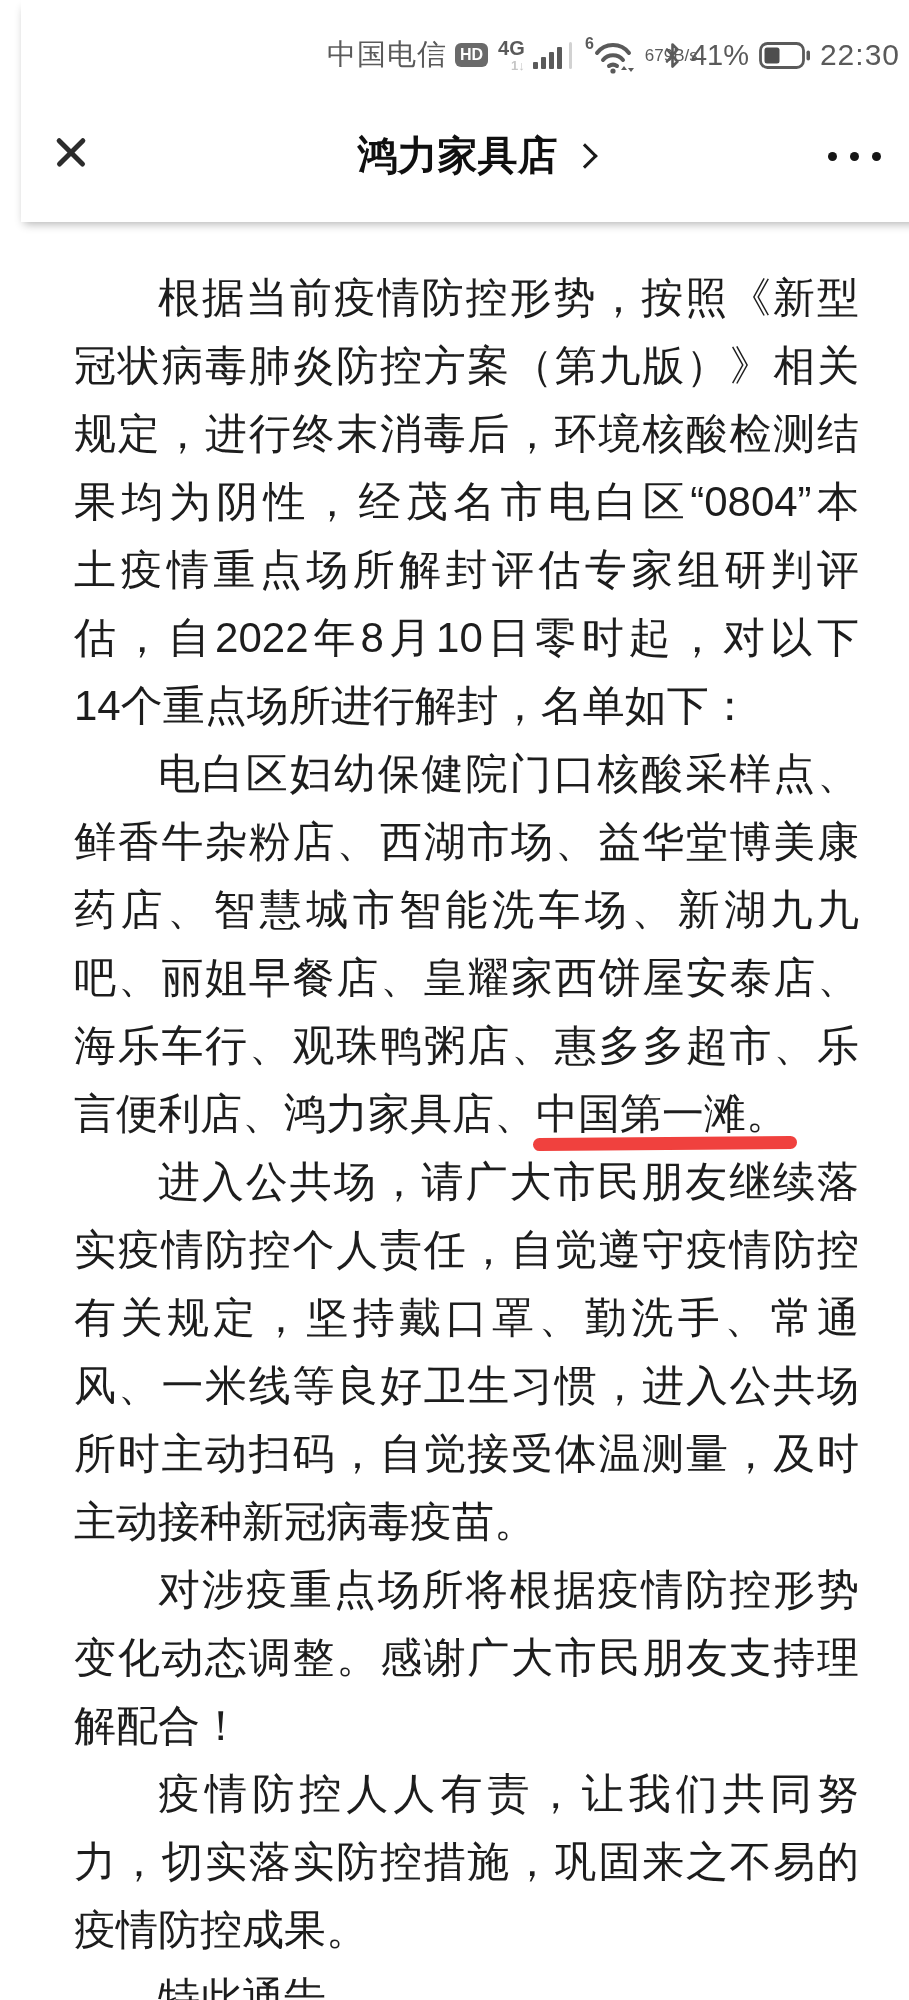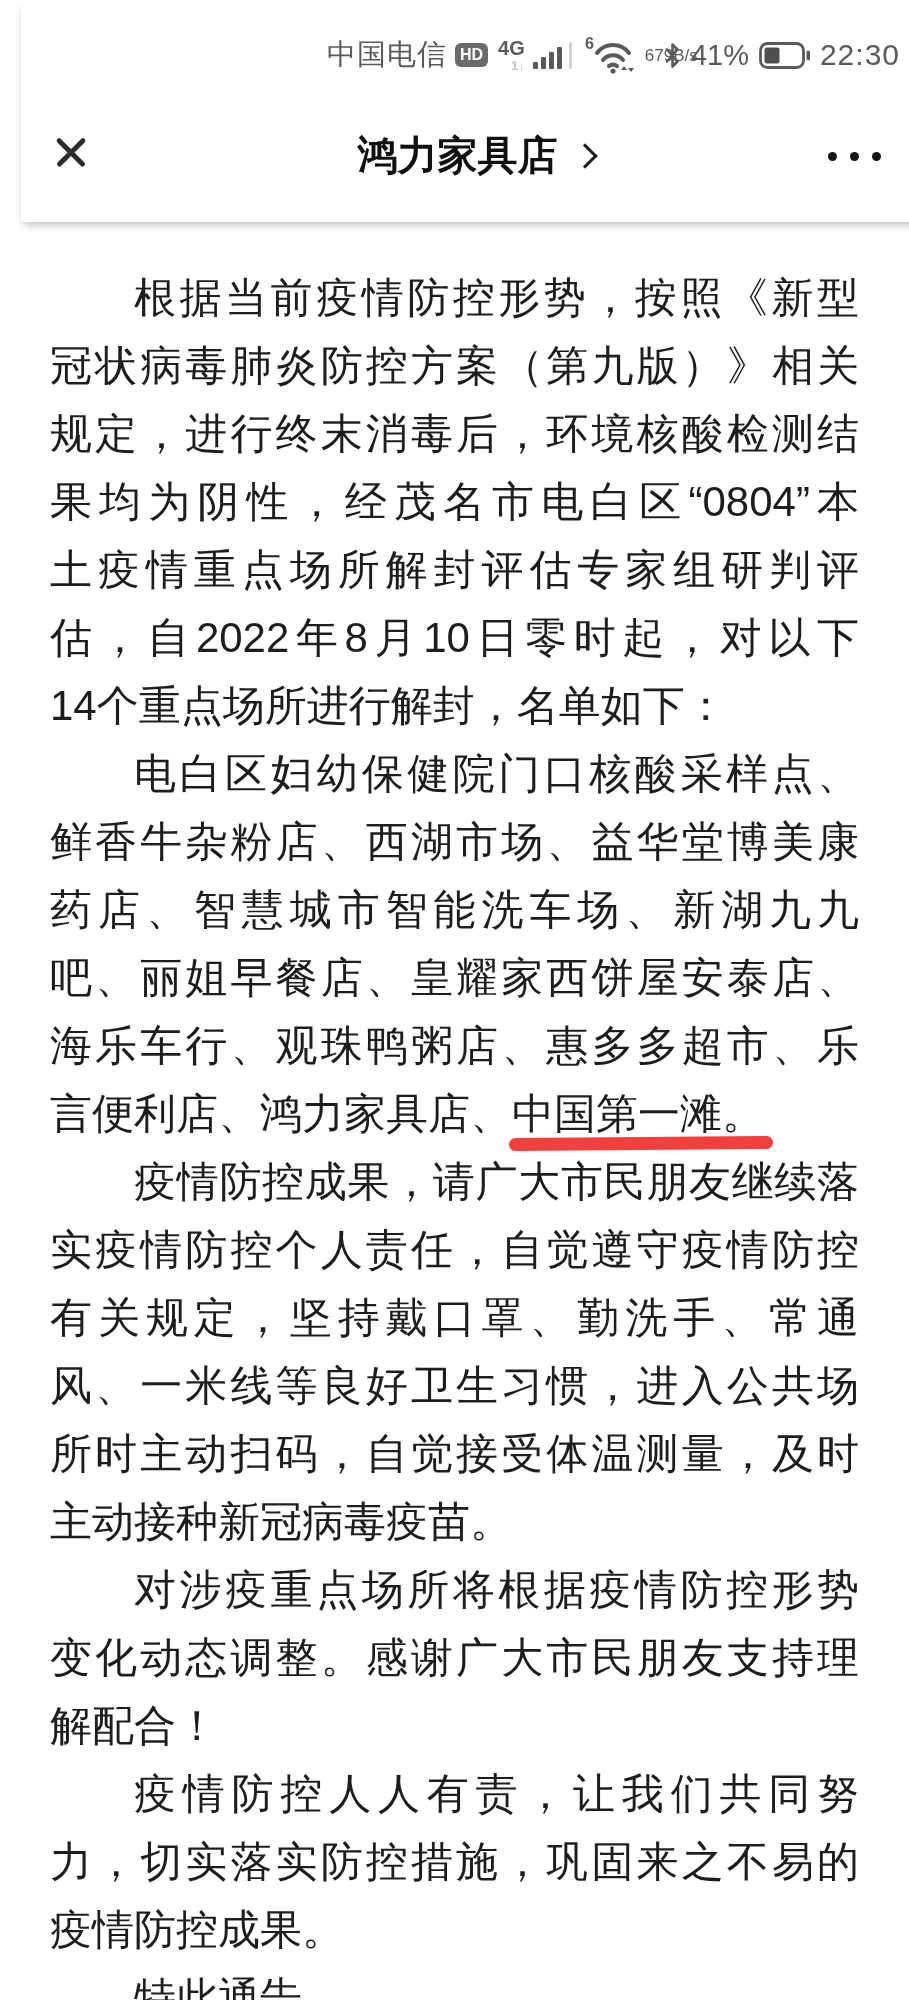--- a/index.html
+++ b/index.html
@@ -58,21 +58,21 @@
   .more-btn { position:absolute; right:45px; top:60px; display:flex; gap:13px; cursor:pointer; padding:4px; }
   .dot { width:9px; height:9px; border-radius:50%; background:#161616; }
 
   
   .article {
     position:absolute; left:50px; top:264px; width:809px;
     font-size:42px; line-height:68px; color:#1d1d1d;
   }
   .para { margin:0; }
   .para .line:first-child { text-indent:2em; }
-  .line { text-align:justify; text-align-last:justify; white-space:nowrap; }
+  .line { text-align:justify; text-align-last:justify; white-space:nowrap;margin-left:24px; }
   .line.last { text-align-last:left; }
   .hl-underline { position:relative; }
   .hl-underline::after {
     content:"";
     position:absolute; left:-3px; right:-9px; bottom:-13px; height:13px;
     background:var(--underline-red,#f0413e);
     border-radius:8px;
     transform:rotate(-0.5deg);
   }
 </style>
@@ -154,21 +154,21 @@
     </div>
     <div class="para">
       <div class="line">电白区妇幼保健院门口核酸采样点、</div>
       <div class="line">鲜香牛杂粉店、西湖市场、益华堂博美康</div>
       <div class="line">药店、智慧城市智能洗车场、新湖九九</div>
       <div class="line">吧、丽姐早餐店、皇耀家西饼屋安泰店、</div>
       <div class="line">海乐车行、观珠鸭粥店、惠多多超市、乐</div>
       <div class="line last">言便利店、鸿力家具店、<span class="hl-underline">中国第一滩。</span></div>
     </div>
     <div class="para">
-      <div class="line">疫情防控成果，请广大市民朋友继续落</div>
+      <div class="line">进入公共场，请广大市民朋友继续落</div>
       <div class="line">实疫情防控个人责任，自觉遵守疫情防控</div>
       <div class="line">有关规定，坚持戴口罩、勤洗手、常通</div>
       <div class="line">风、一米线等良好卫生习惯，进入公共场</div>
       <div class="line">所时主动扫码，自觉接受体温测量，及时</div>
       <div class="line last">主动接种新冠病毒疫苗。</div>
     </div>
     <div class="para">
       <div class="line">对涉疫重点场所将根据疫情防控形势</div>
       <div class="line">变化动态调整。感谢广大市民朋友支持理</div>
       <div class="line last">解配合！</div>

